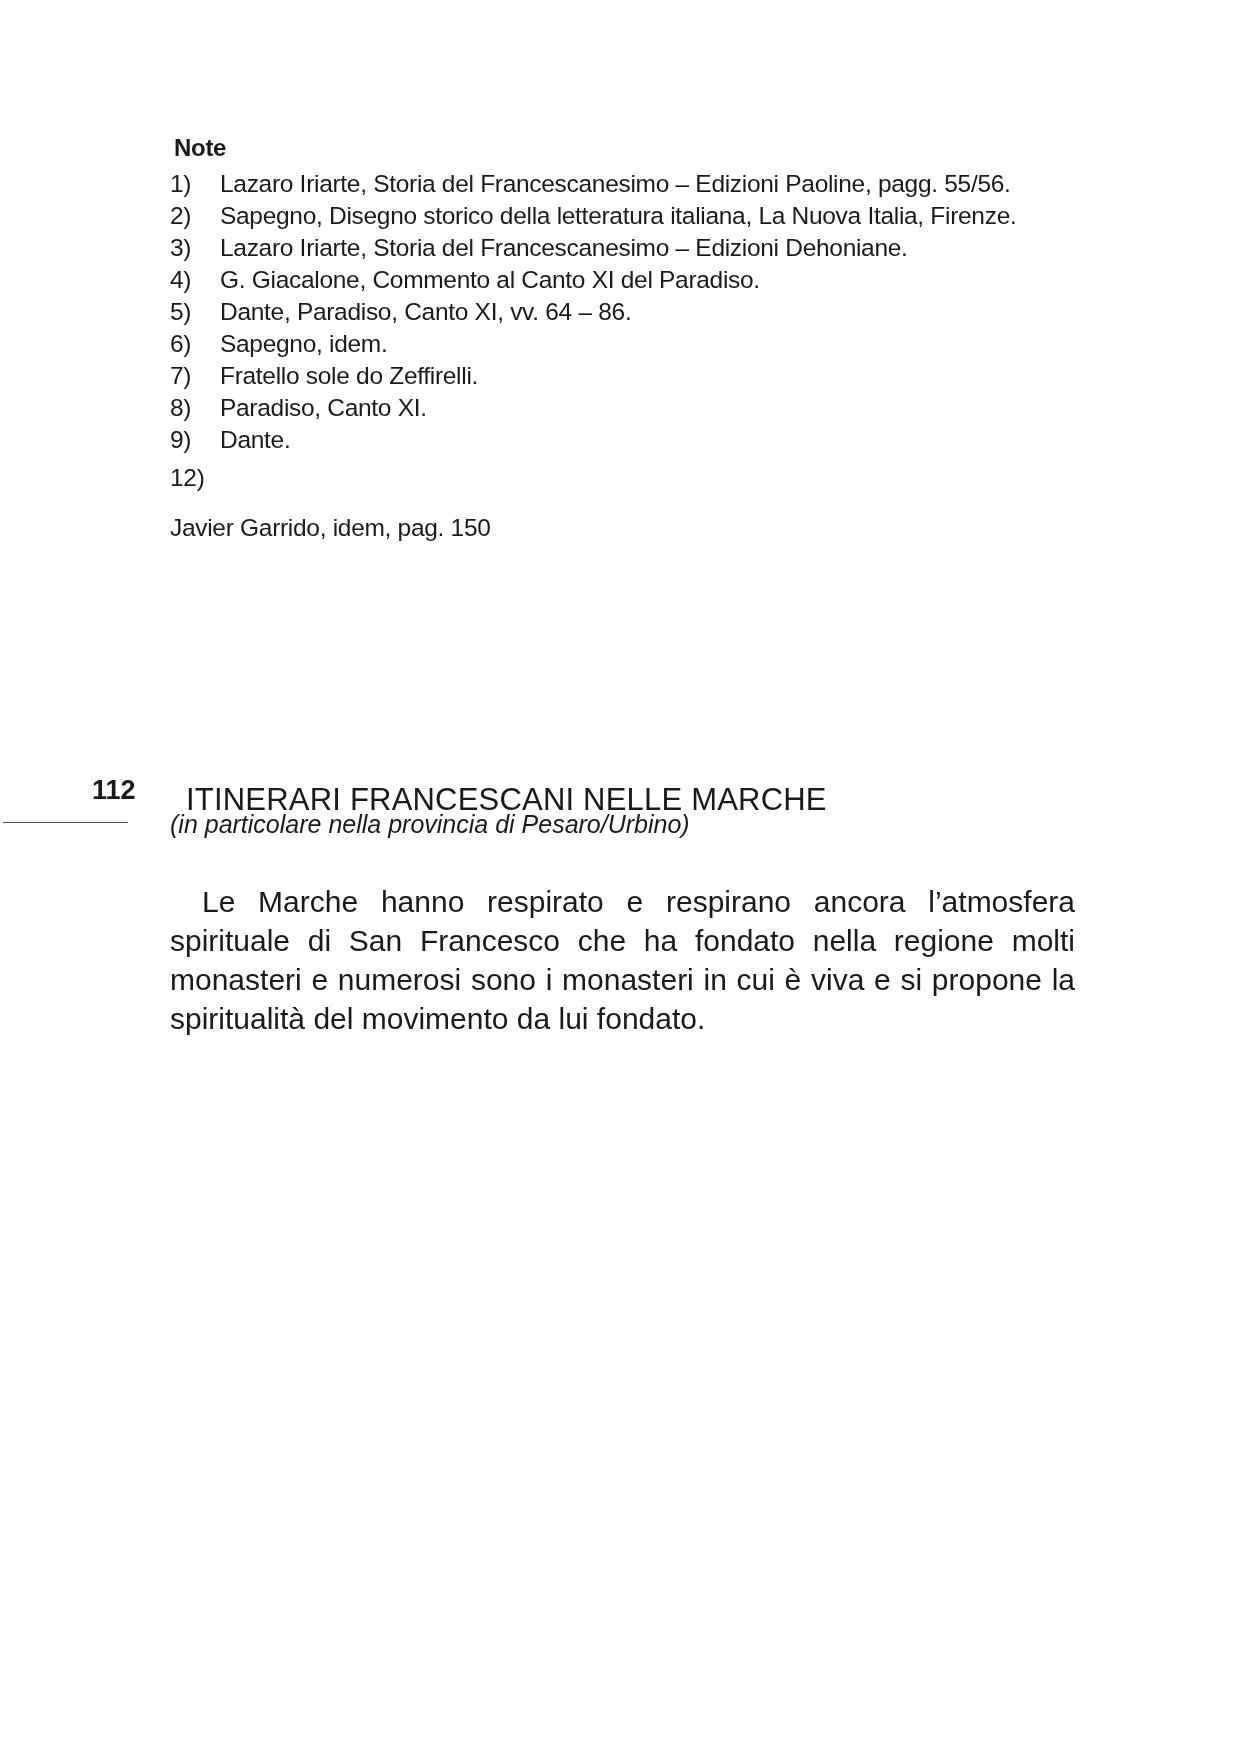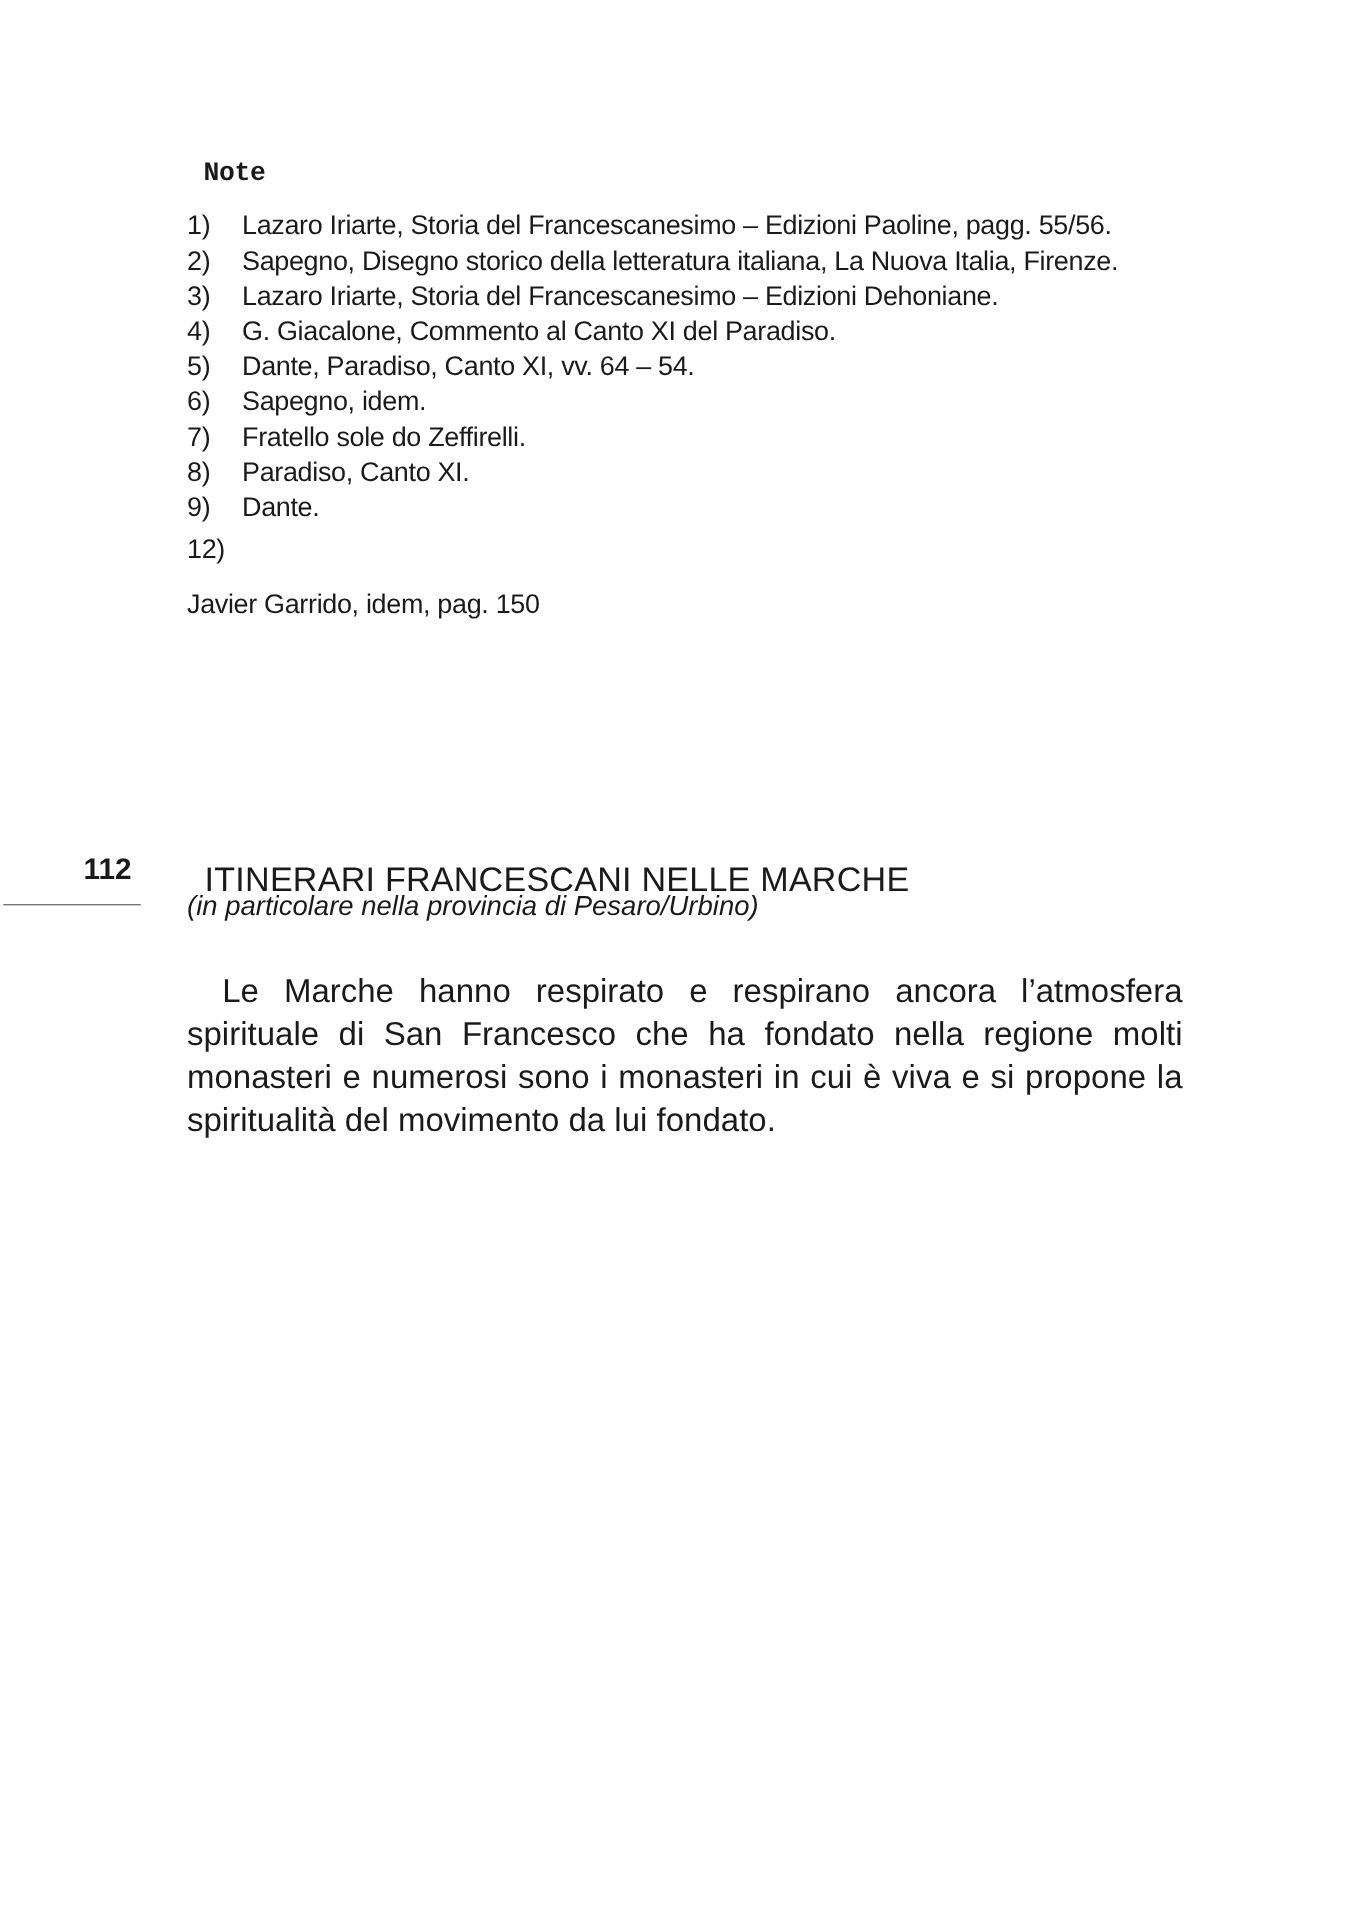--- a/index.html
+++ b/index.html
@@ -20,44 +20,43 @@
       left: 170px;
       top: 128px;
       width: 880px;
       font-size: 24.5px;
       line-height: 32px;
       letter-spacing: -0.3px;
     }
     .notes-title {
       font-weight: bold;
       font-size: 24px;
-      margin: 15px;
+      margin: 4px;
       line-height: 32px;
-      font-family: Liberation Mono, monospace;
     }
     .note-list {
       list-style: none;
       margin: 0;
       padding: 0;
     }
     .note-item {
       display: flex;
       align-items: flex-start;
     }
     .note-item.extra-gap { margin-top: 6px; flex-direction: column; }
     .note-num {
       width: 50px;
       flex: 0 0 50px;
     }
     .note-text {
       flex: 1;
     }
     .page-number {
       position: absolute;
-      left: 76px;
+      left: 92px;
       top: 773px;
       font-size: 27px;
       font-weight: bold;
       line-height: 34px;
     }
     .page-rule {
       position: absolute;
       left: 3px;
       top: 822px;
       width: 125px;
@@ -115,21 +114,21 @@
     <li class="note-item">
       <span class="note-num">3)</span>
       <span class="note-text">Lazaro Iriarte, Storia del Francescanesimo – Edizioni Dehoniane.</span>
     </li>
     <li class="note-item">
       <span class="note-num">4)</span>
       <span class="note-text">G. Giacalone, Commento al Canto XI del Paradiso.</span>
     </li>
     <li class="note-item">
       <span class="note-num">5)</span>
-      <span class="note-text">Dante, Paradiso, Canto XI, vv. 64 – 54.</span>
+      <span class="note-text">Dante, Paradiso, Canto XI, vv. 64 – 86.</span>
     </li>
     <li class="note-item">
       <span class="note-num">6)</span>
       <span class="note-text">Sapegno, idem.</span>
     </li>
     <li class="note-item">
       <span class="note-num">7)</span>
       <span class="note-text">Fratello sole do Zeffirelli.</span>
     </li>
     <li class="note-item">

